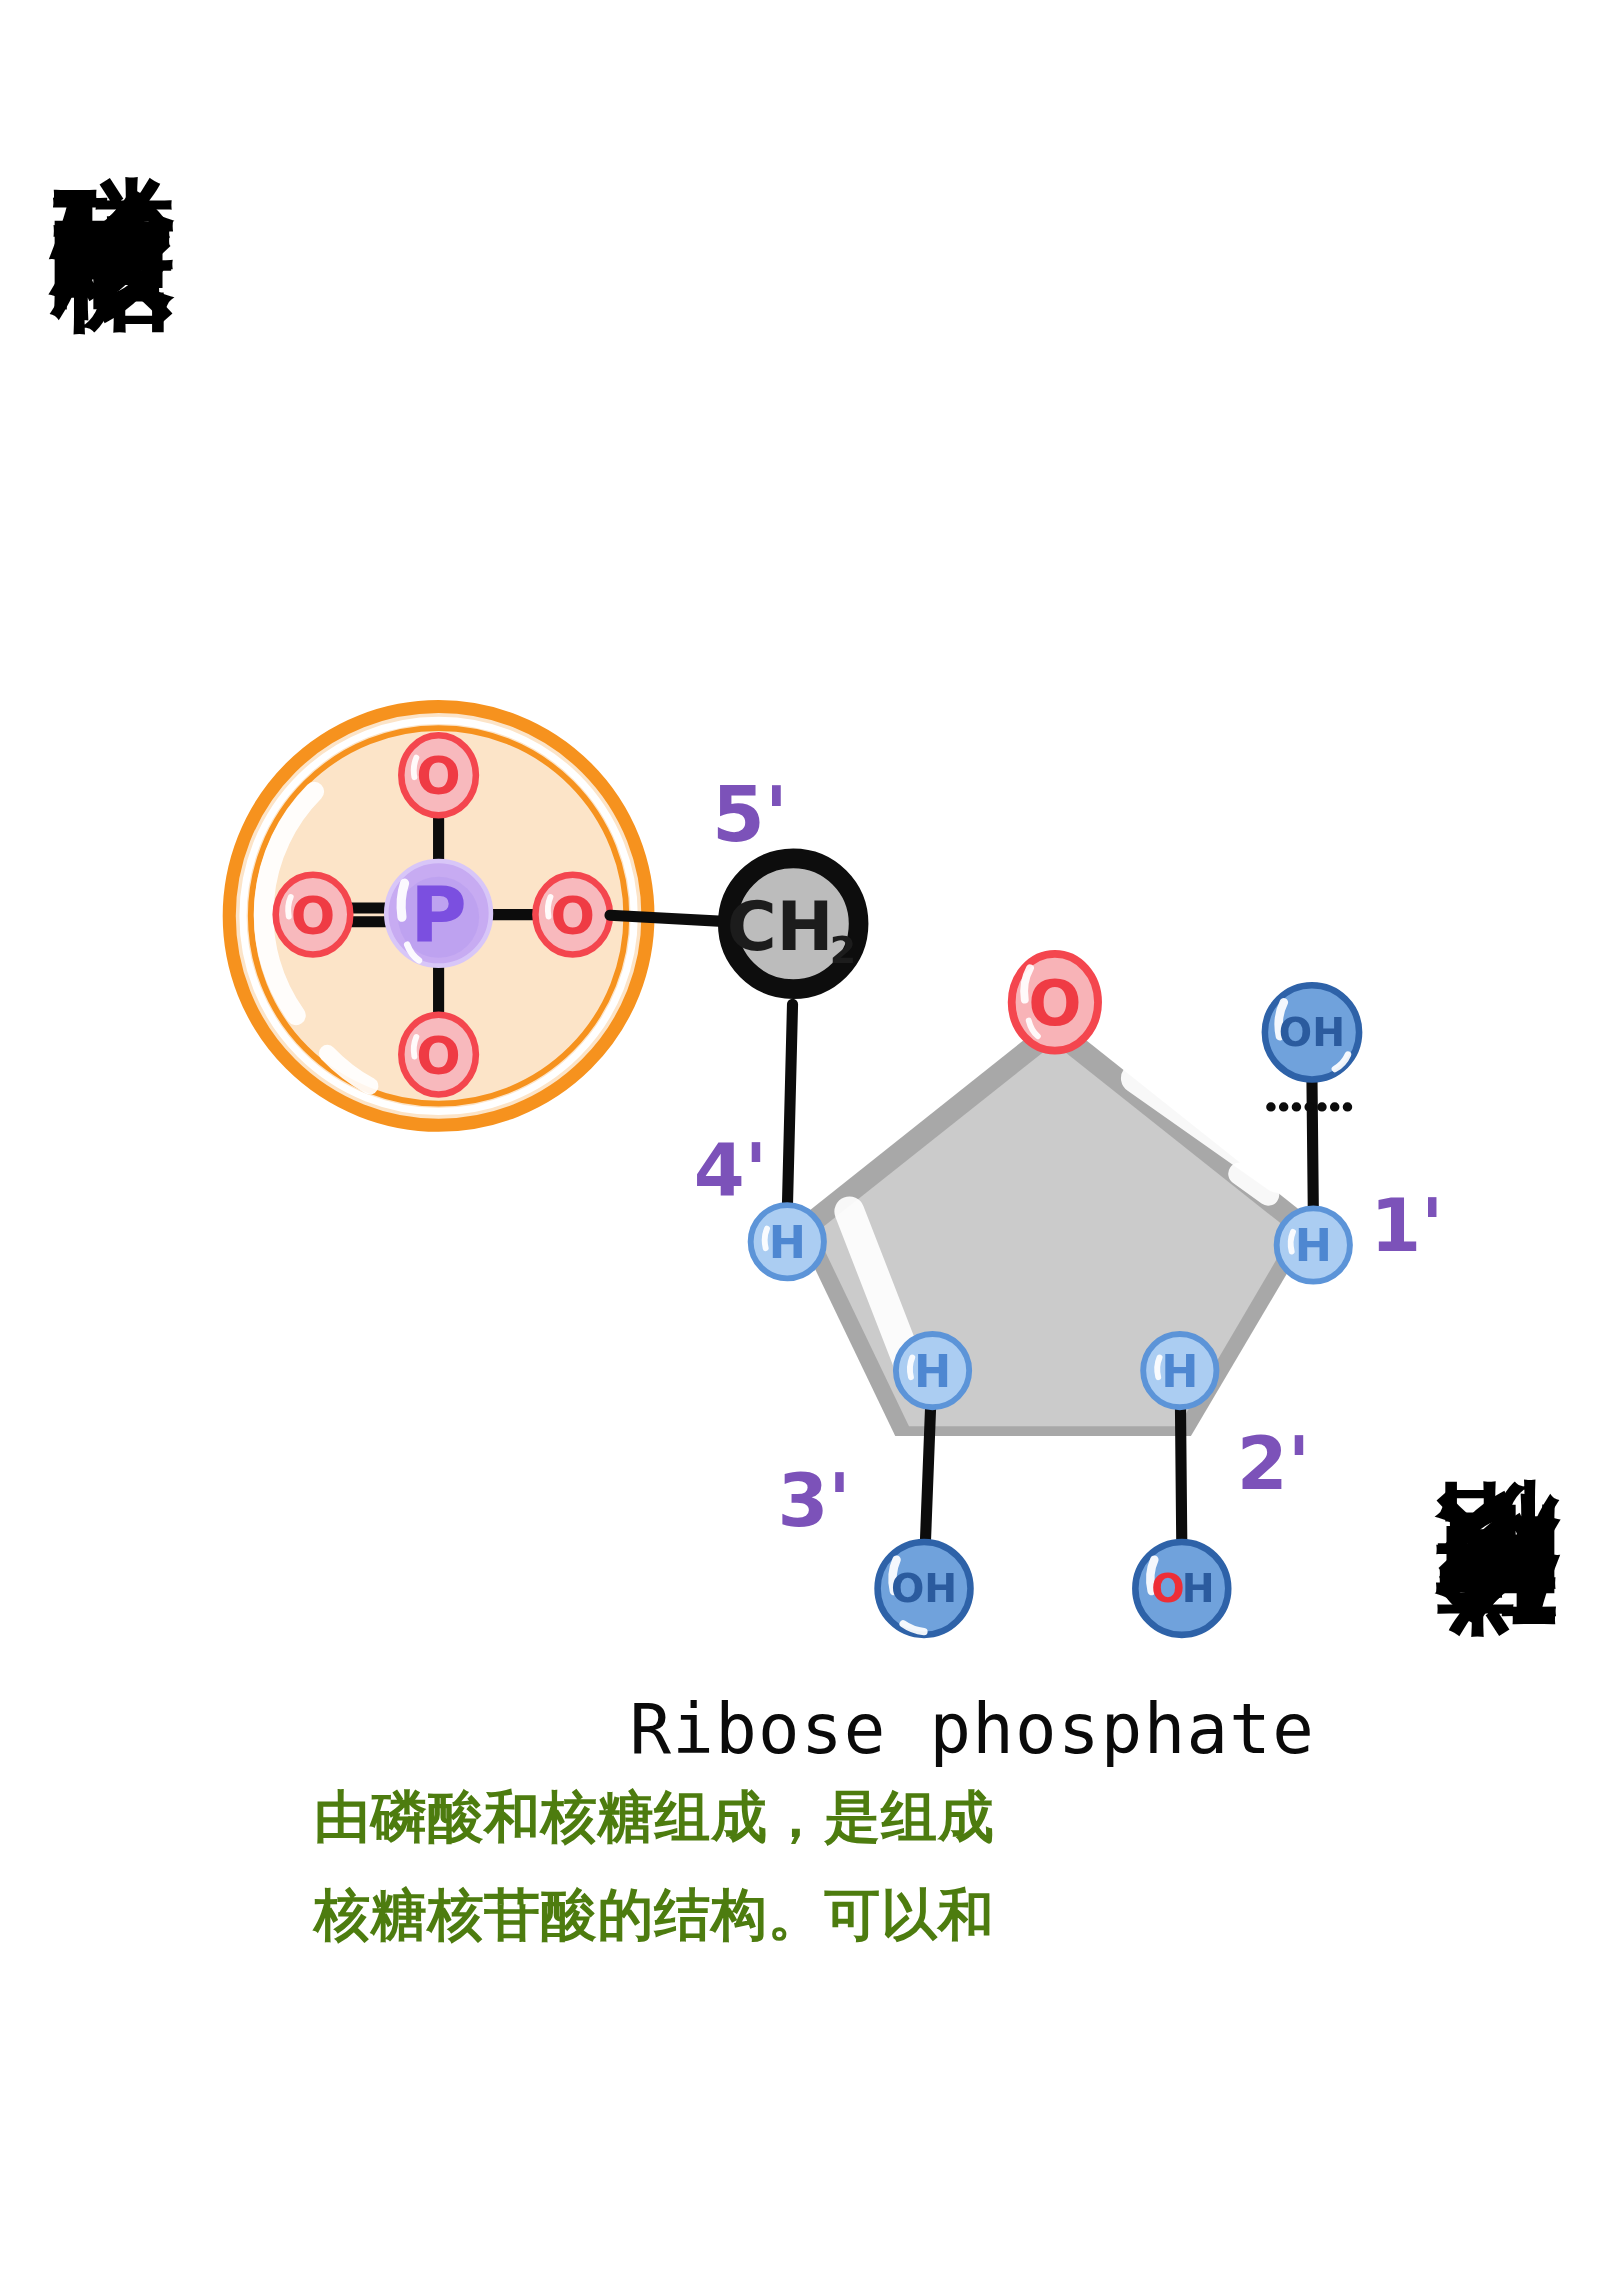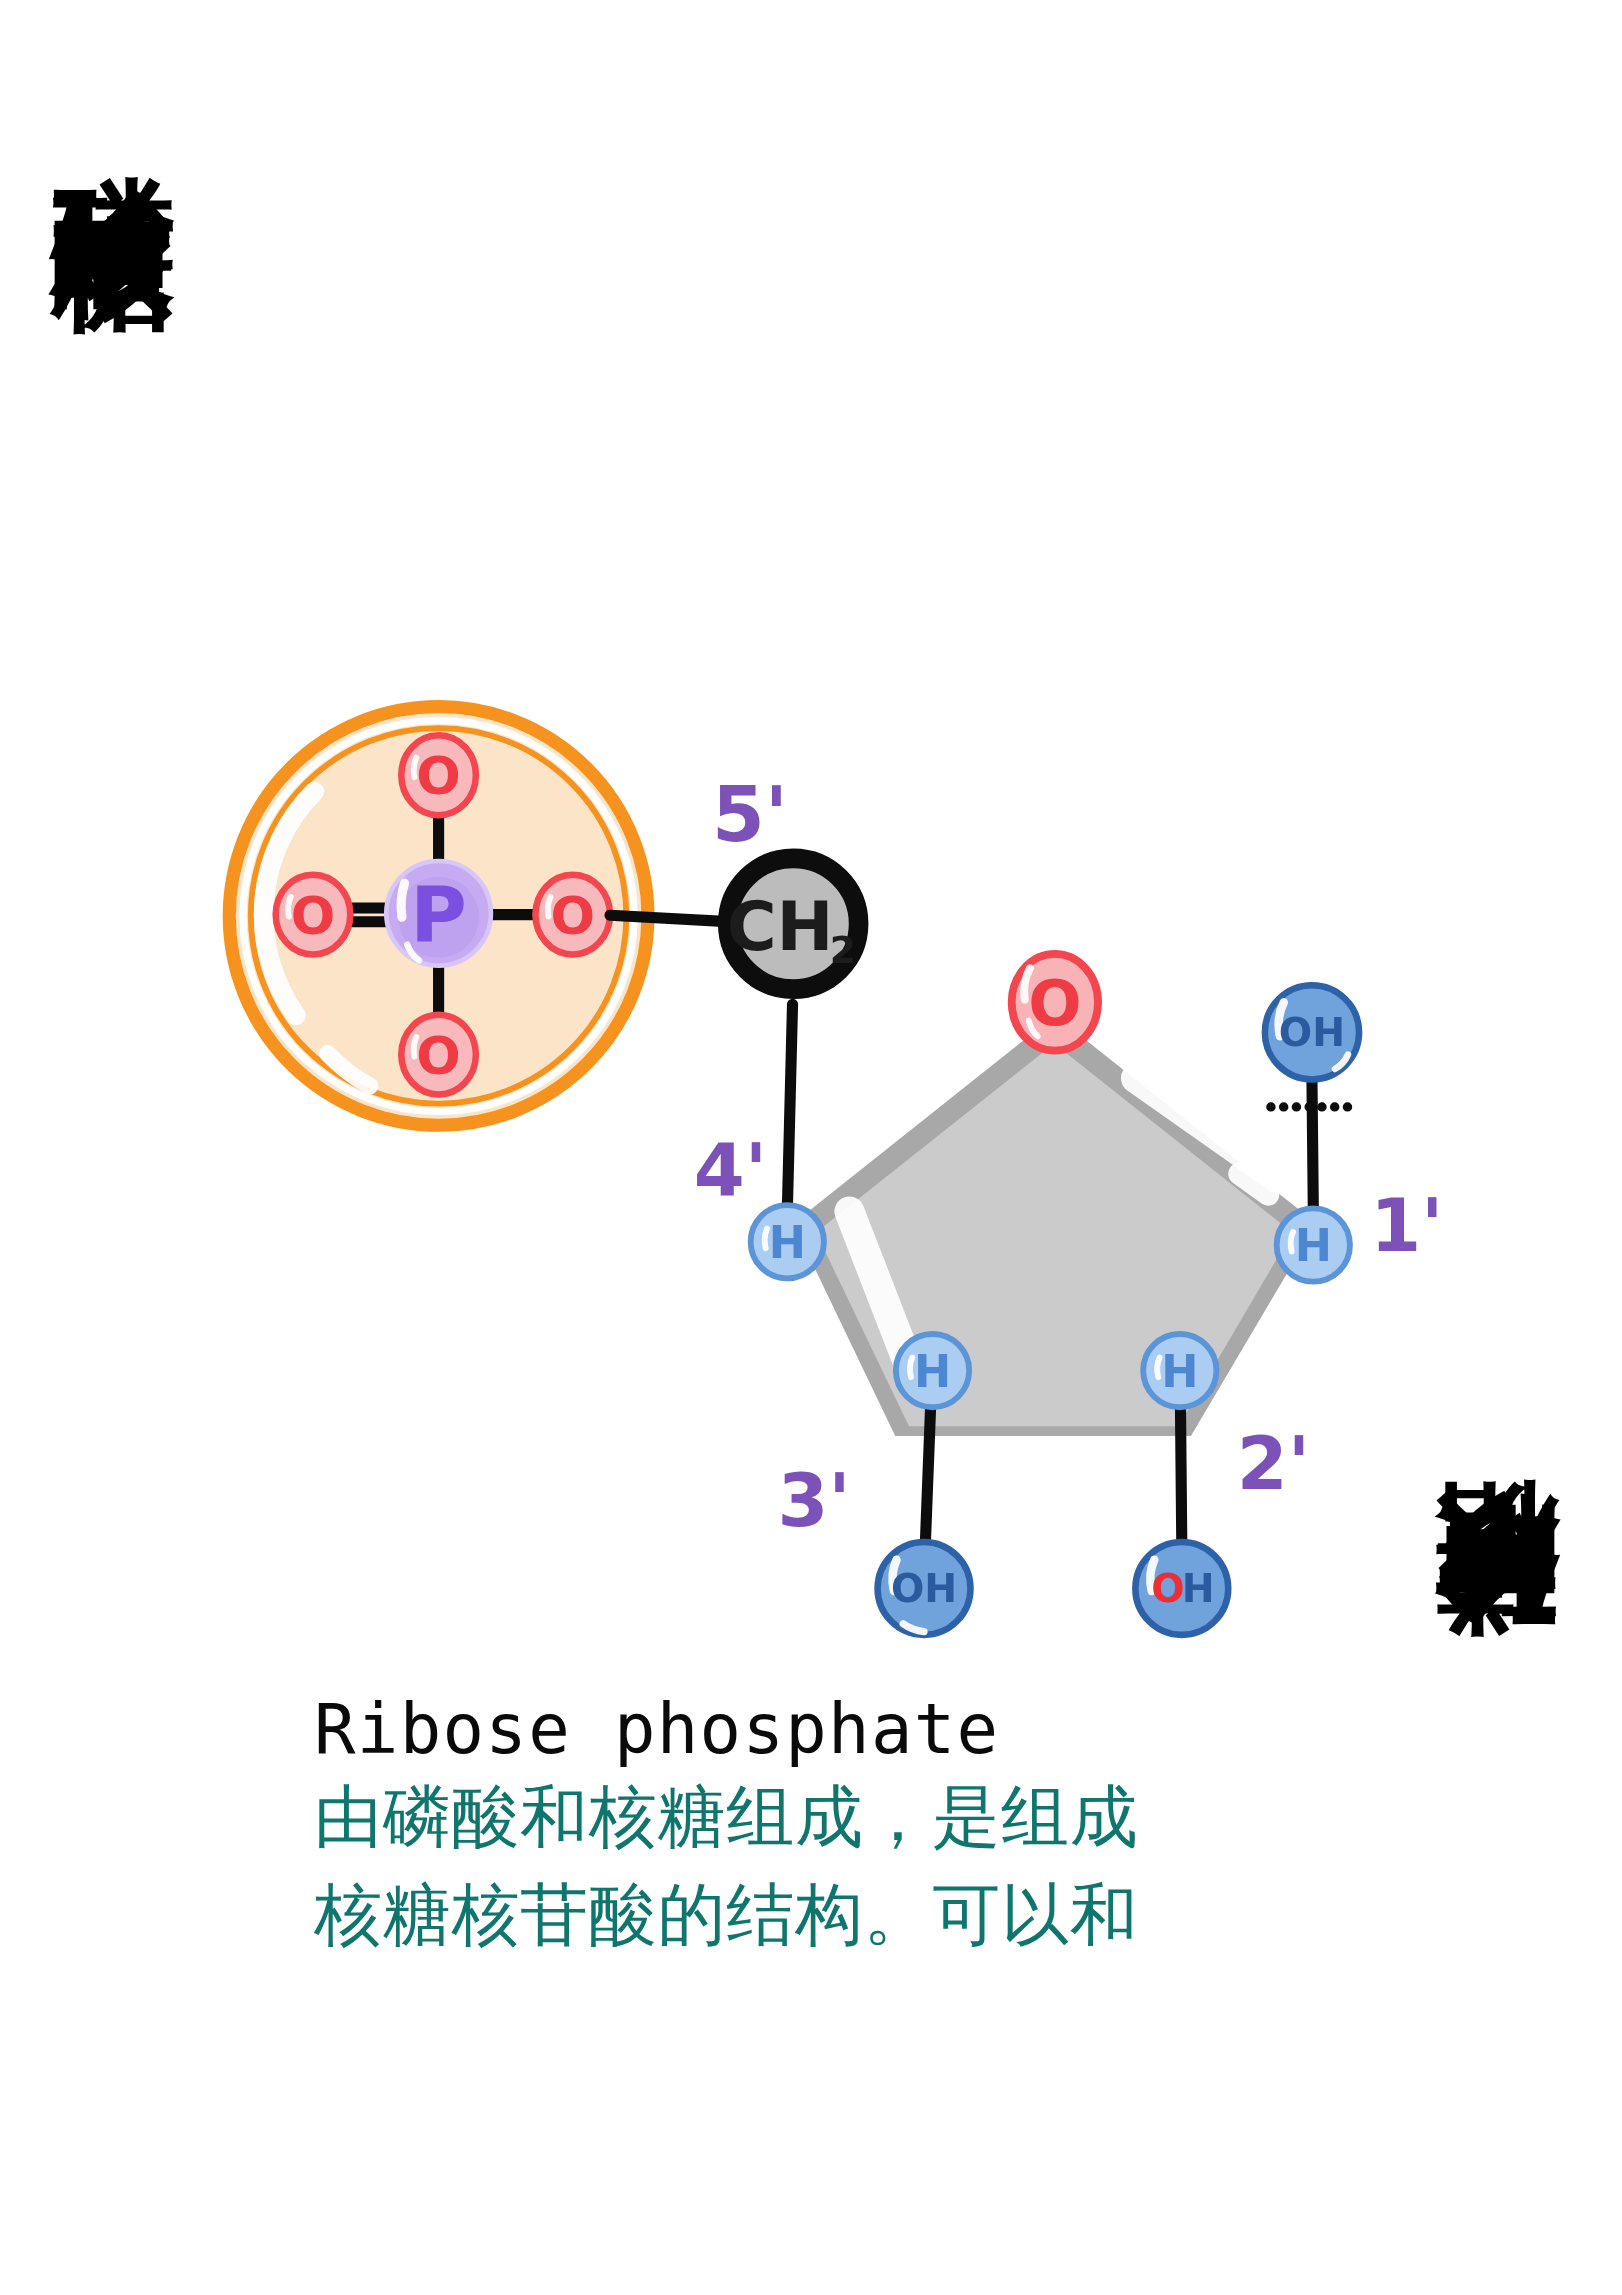--- a/index.html
+++ b/index.html
@@ -5,23 +5,23 @@
   html,body{margin:0;padding:0;background:#ffffff;}
   .canvas{position:relative;width:1623px;height:2295px;background:#ffffff;overflow:hidden;
           font-family:"DejaVu Sans",sans-serif;}
   .vtitle{position:absolute;writing-mode:vertical-rl;text-orientation:upright;
           font-size:123px;line-height:1.04;letter-spacing:10.5px;font-weight:bold;color:#000;
           font-family:"DejaVu Sans",sans-serif;white-space:nowrap;}
   .vtitle.tl{left:51px;top:76px;}
   .vtitle.br{left:1430px;top:1696px;transform:rotate(180deg);transform-origin:center;}
   .caption{position:absolute;left:314px;top:1691px;width:1001px;color:#000;}
   .cap-title{font-family:"DejaVu Sans Mono",monospace;font-size:69px;line-height:77px;
-             text-align:left;letter-spacing:1.3px;color:#0a0a0a;}
-  .cap-line{font-family:"DejaVu Sans",sans-serif;font-weight:400;font-size:68px;
-            line-height:98px;letter-spacing:0.7px;color:#0f766e;white-space:nowrap;}
+             text-align:right;letter-spacing:1.3px;color:#0a0a0a;}
+  .cap-line{font-family:"DejaVu Sans",sans-serif;font-weight:700;font-size:56px;
+            line-height:98px;letter-spacing:0.7px;color:#4d7c0f;white-space:nowrap;}
   svg text{font-family:"DejaVu Sans",sans-serif;font-weight:bold;}
   .atom-O{fill:#EF3B44;}
   .atom-P{fill:#7B4FE0;}
   .atom-H{fill:#4E87D1;}
   .atom-OH{fill:#2B5B9E;}
   .atom-OH-red{fill:#EE2E36;}
   .ch2-text{fill:#1C1C1C;}
   .plabel{fill:#7C52B9;}
   .bond{stroke:#0C0C0C;stroke-width:17;stroke-linecap:round;}
   .glint{stroke:#ffffff;fill:none;stroke-linecap:round;opacity:.92;}

